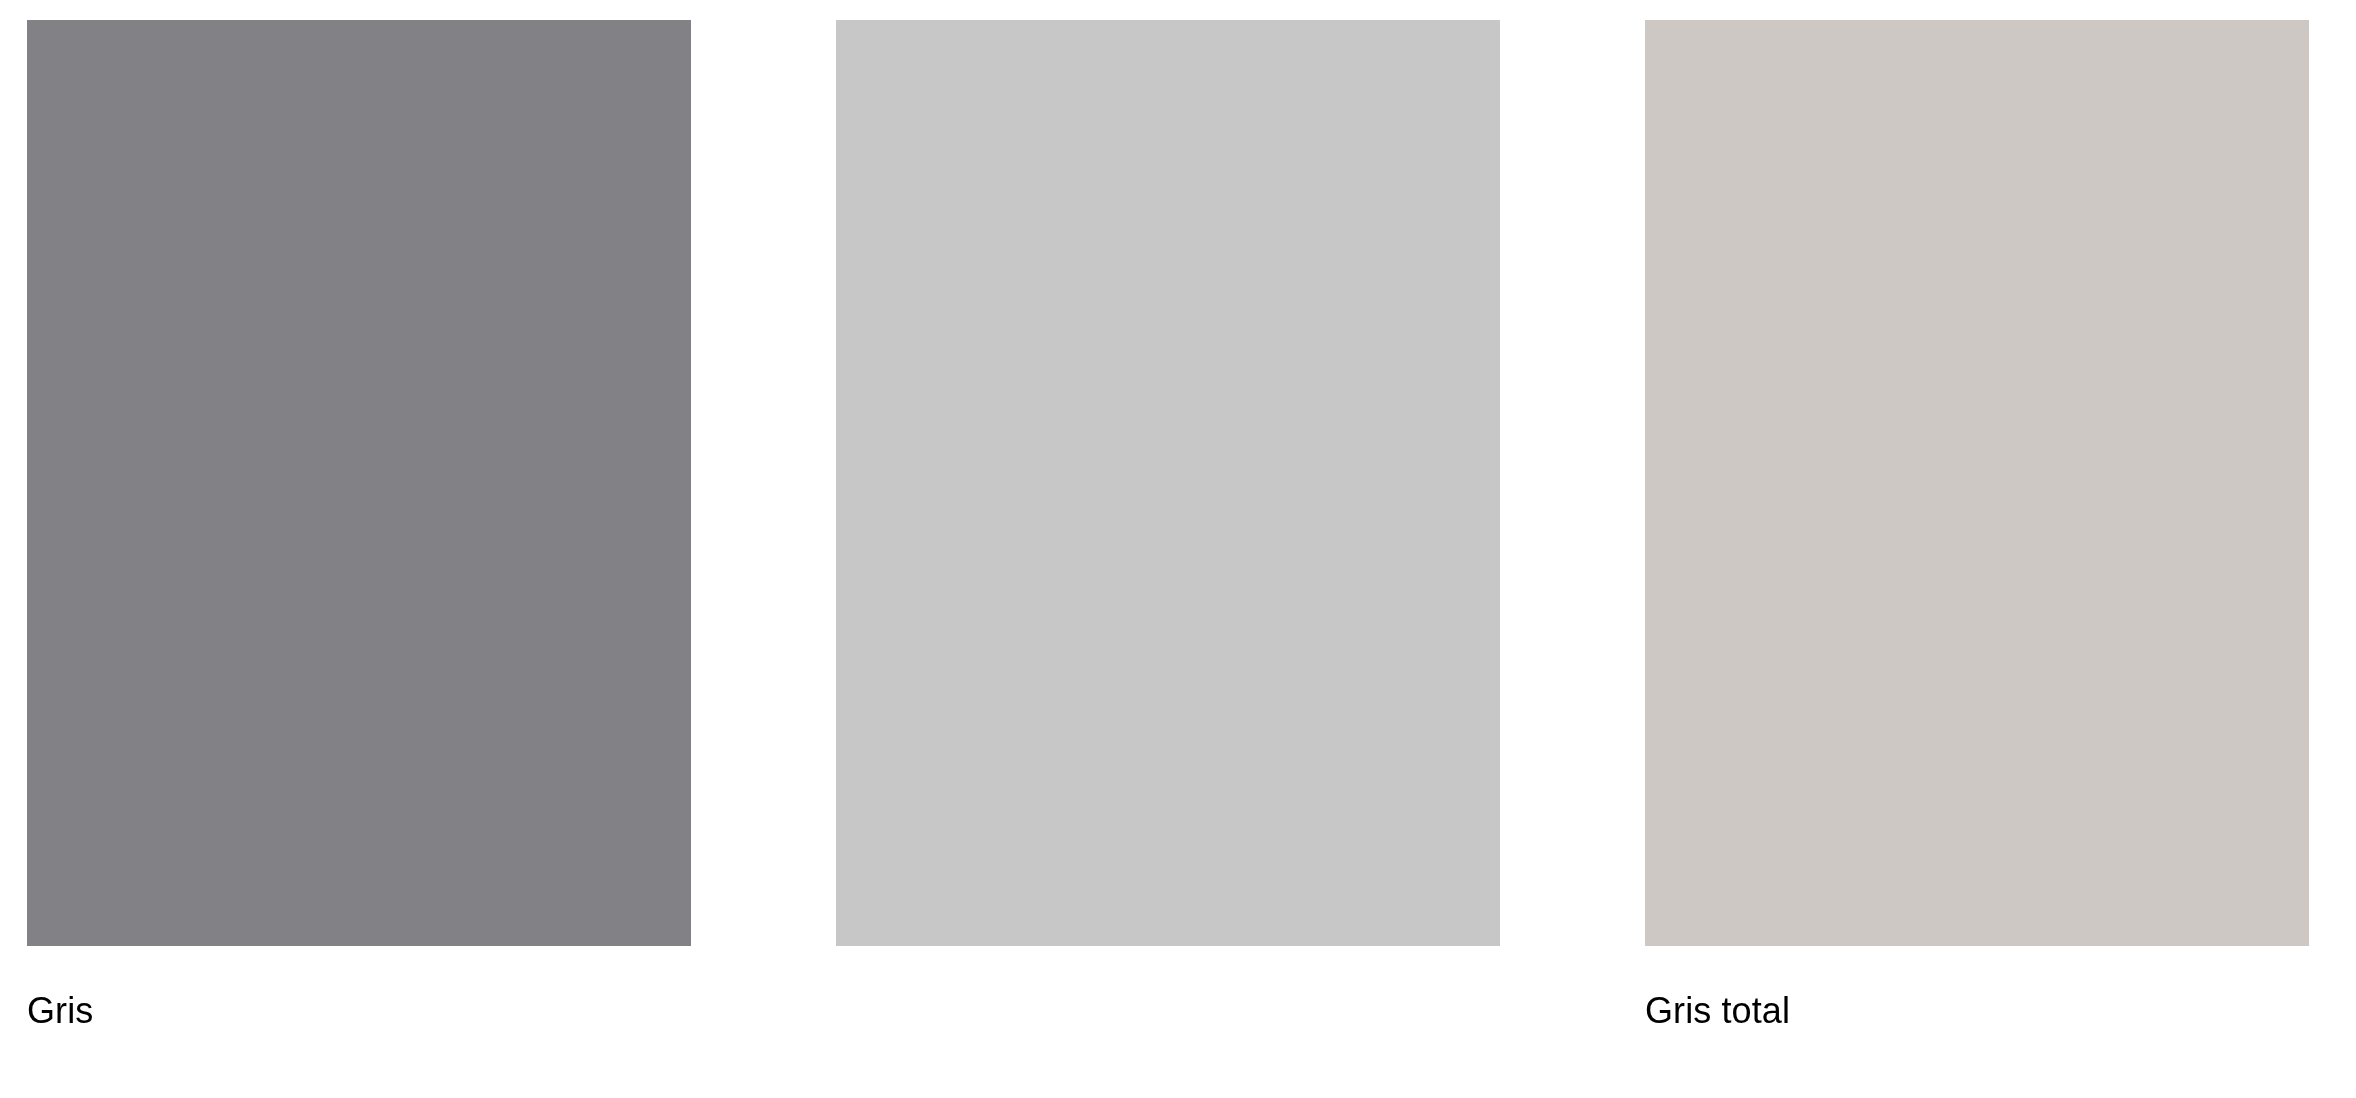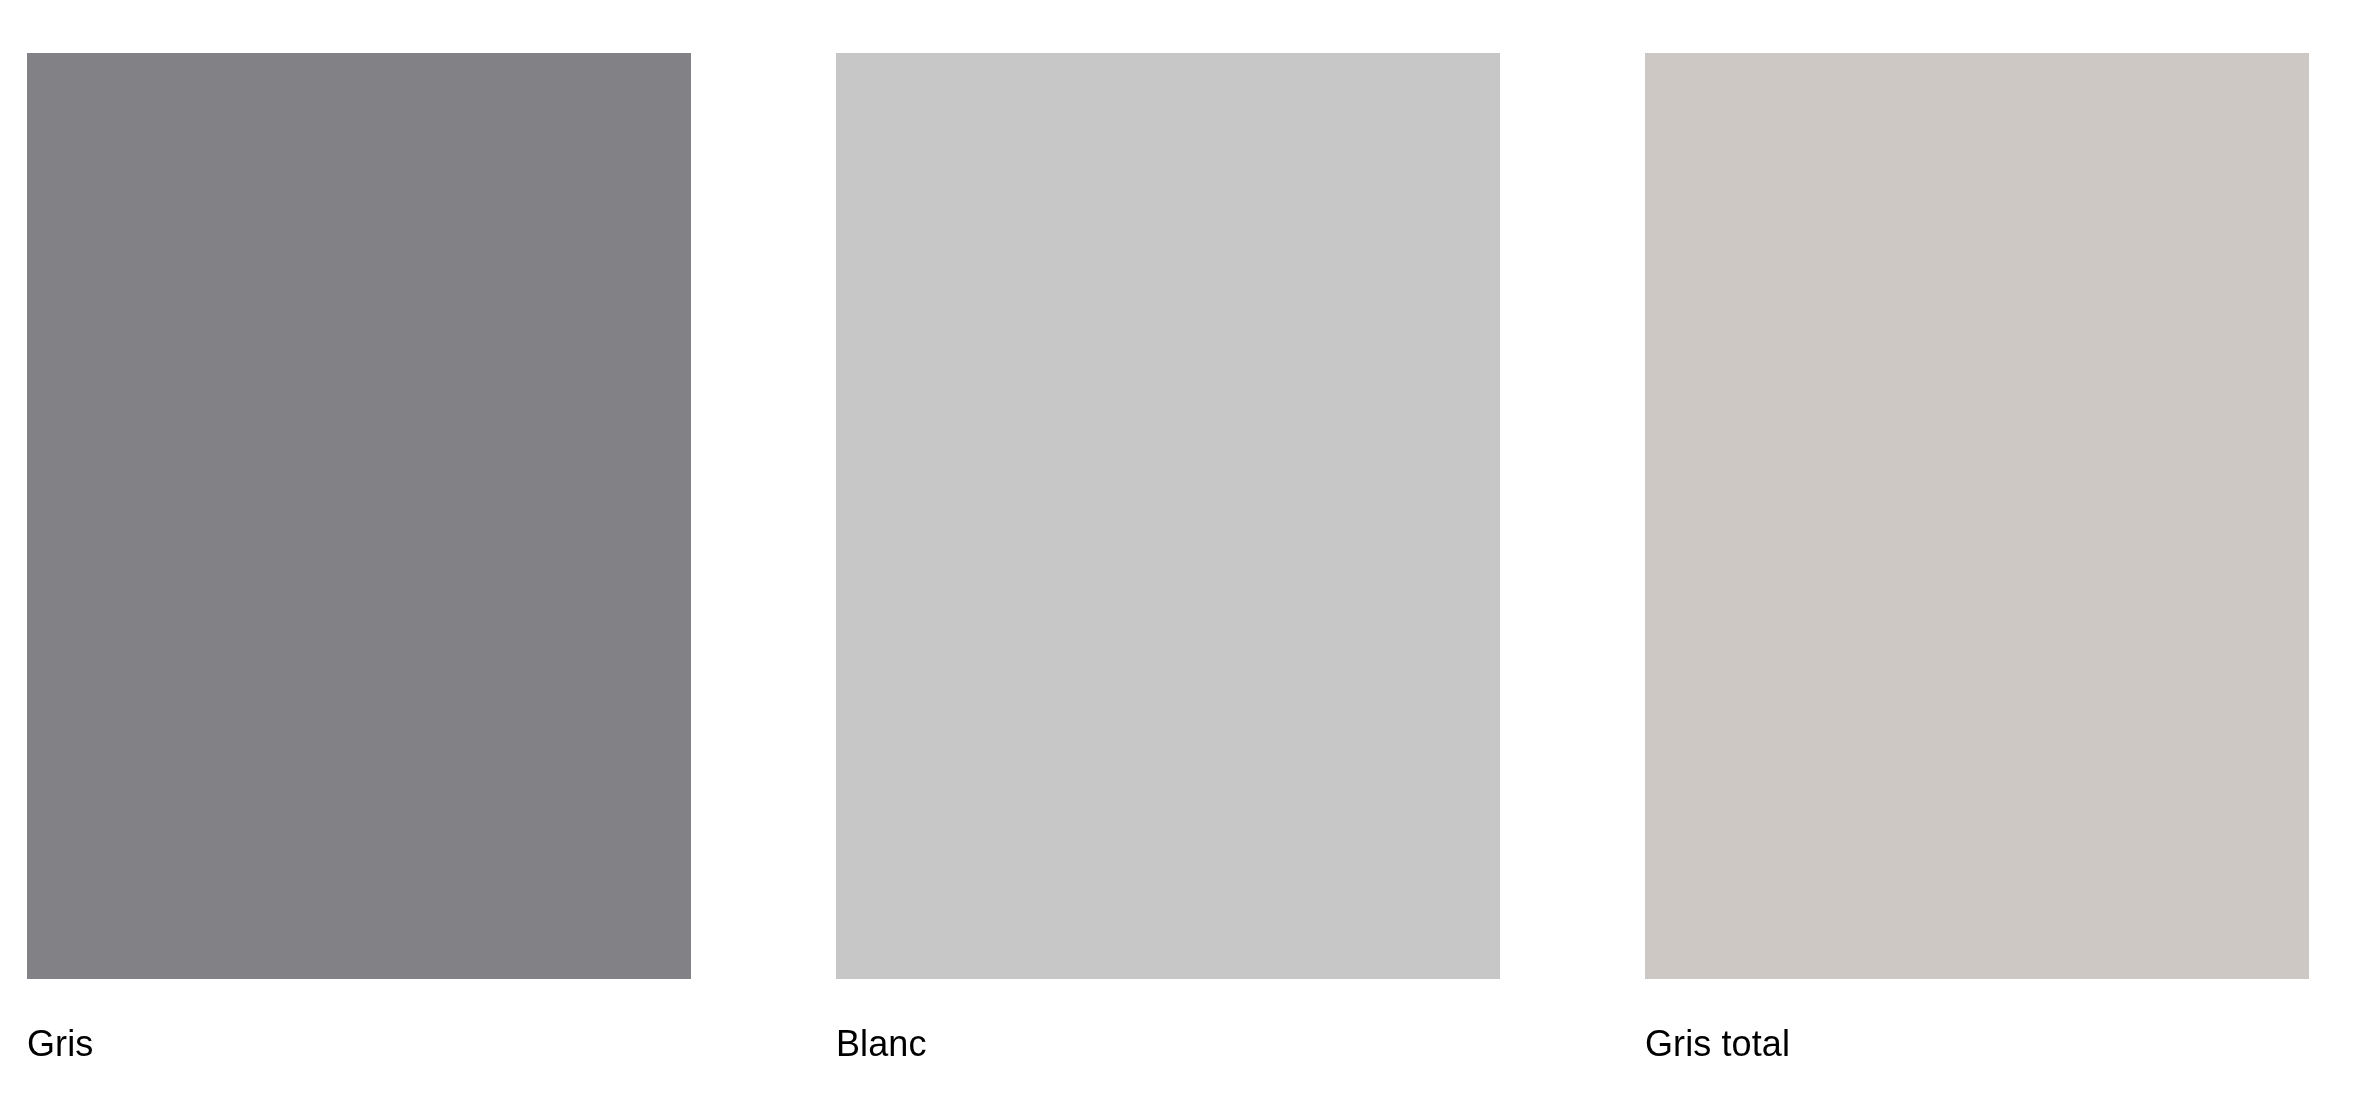--- a/index.html
+++ b/index.html
@@ -16,21 +16,21 @@
   }
 
   .palette {
     position: absolute;
     left: 0;
     top: 0;
     width: 2356px;
     height: 1098px;
     display: flex;
     flex-direction: row;
-    align-items: center;
+    align-items: flex-start;
     justify-content: flex-start;
     padding: 20px 46px 0 27px;
     box-sizing: border-box;
     gap: 145px;
   }
 
   .swatch-card {
     width: 664px;
     flex: 0 0 664px;
     display: flex;
@@ -60,21 +60,20 @@
 
 <div class="palette">
 
   <div class="swatch-card">
     <div class="swatch-chip" style="background-color: rgb(130, 129, 134);"></div>
     <div class="swatch-label" style="color: rgb(0, 0, 0);">Gris</div>
   </div>
 
   <div class="swatch-card">
     <div class="swatch-chip" style="background-color: rgb(200, 199, 200);"></div>
-    <div class="swatch-label" style="color: rgb(0, 0, 0);">Blanc</div>
   </div>
 
   <div class="swatch-card">
     <div class="swatch-chip" style="background-color: rgb(205, 200, 195);"></div>
     <div class="swatch-label" style="color: rgb(0, 0, 0);">Gris total</div>
   </div>
 
 </div>
 
 </body></html>

